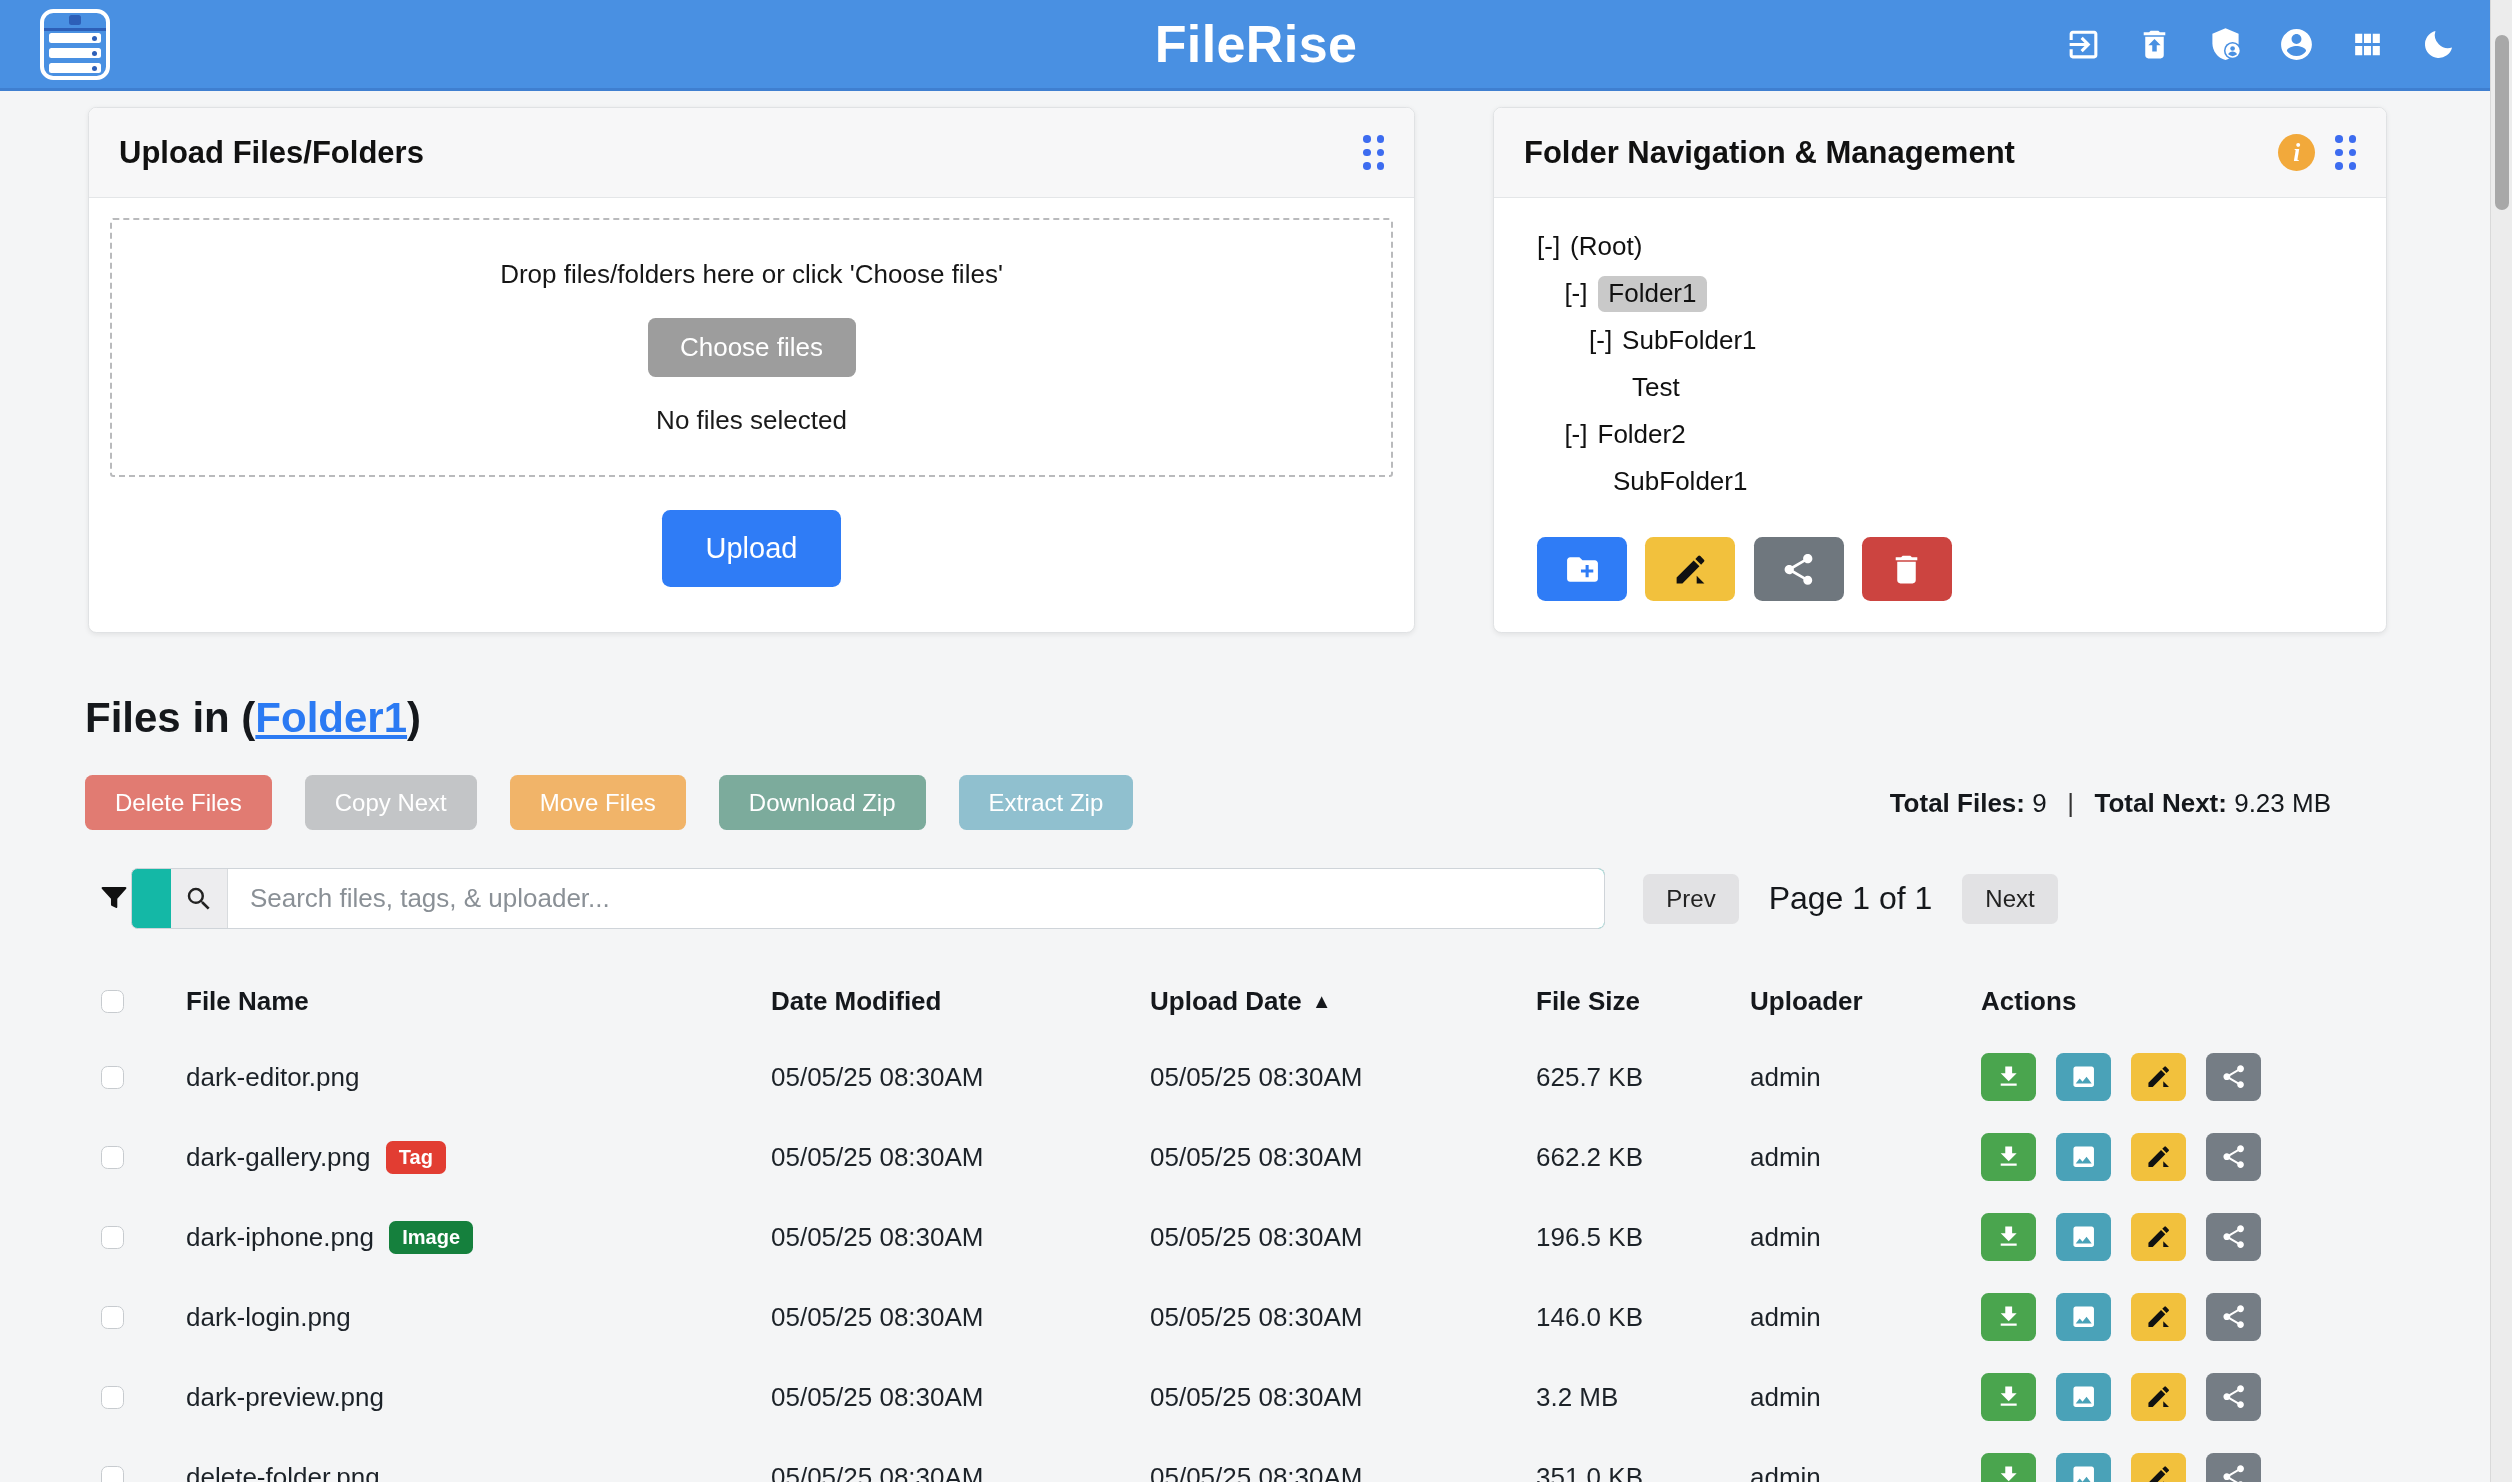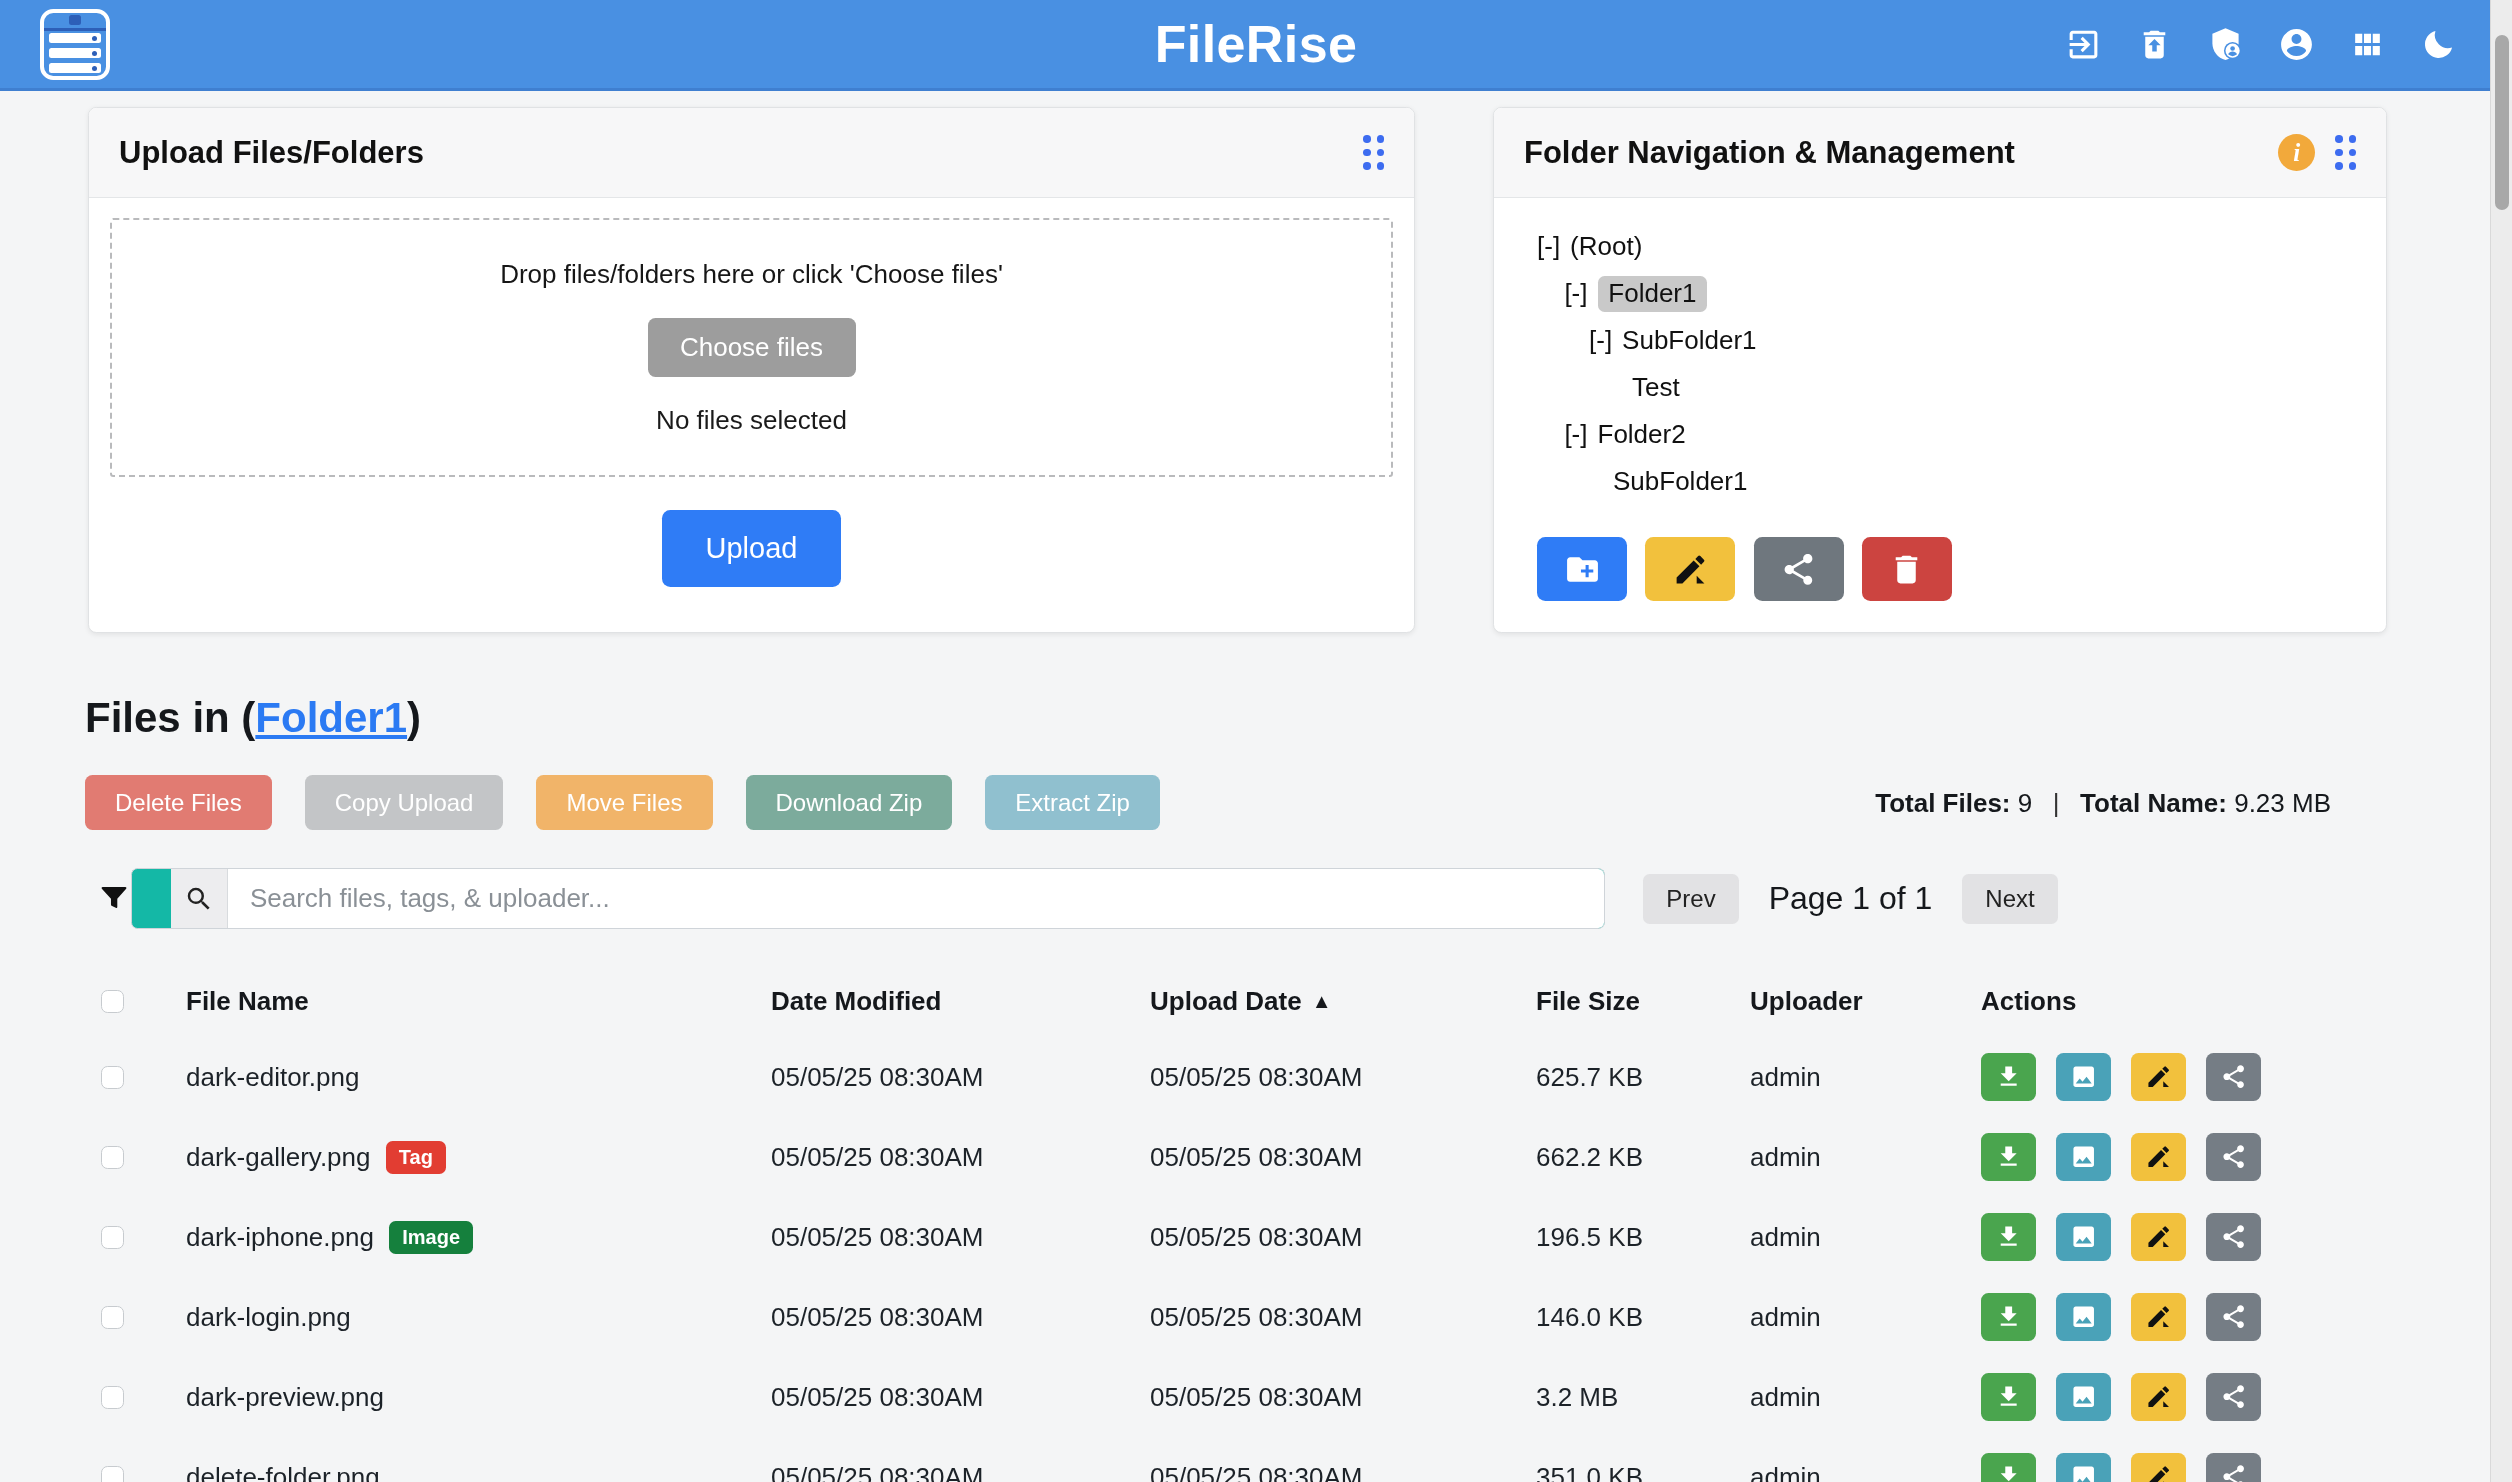--- a/index.html
+++ b/index.html
@@ -333,29 +333,29 @@
           </button>
       </div>
     </div>
   </section>
 </div>
 
 <h1 class="files-heading"><span>Files in (</span><a>Folder1</a><span>)</span></h1>
 
 <div class="batch-row">
   <button class="batch-btn b-delete">Delete Files</button>
-  <button class="batch-btn b-copy">Copy Upload</button>
+  <button class="batch-btn b-copy">Copy Next</button>
   <button class="batch-btn b-move">Move Files</button>
   <button class="batch-btn b-dzip">Download Zip</button>
   <button class="batch-btn b-ezip">Extract Zip</button>
   <div class="totals">
     <b>Total Files:</b>
     <span>9</span>
     <span class="sep">|</span>
-    <b>Total Name:</b>
+    <b>Total Next:</b>
     <span>9.23 MB</span>
   </div>
 </div>
 
 <div class="search-row">
   <span class="funnel"><svg viewBox="0 0 38 42" width="32" height="35">
         <use href="#i-funnel"></use>
       </svg></span>
   <div class="search-box">
     <span class="search-seg">

